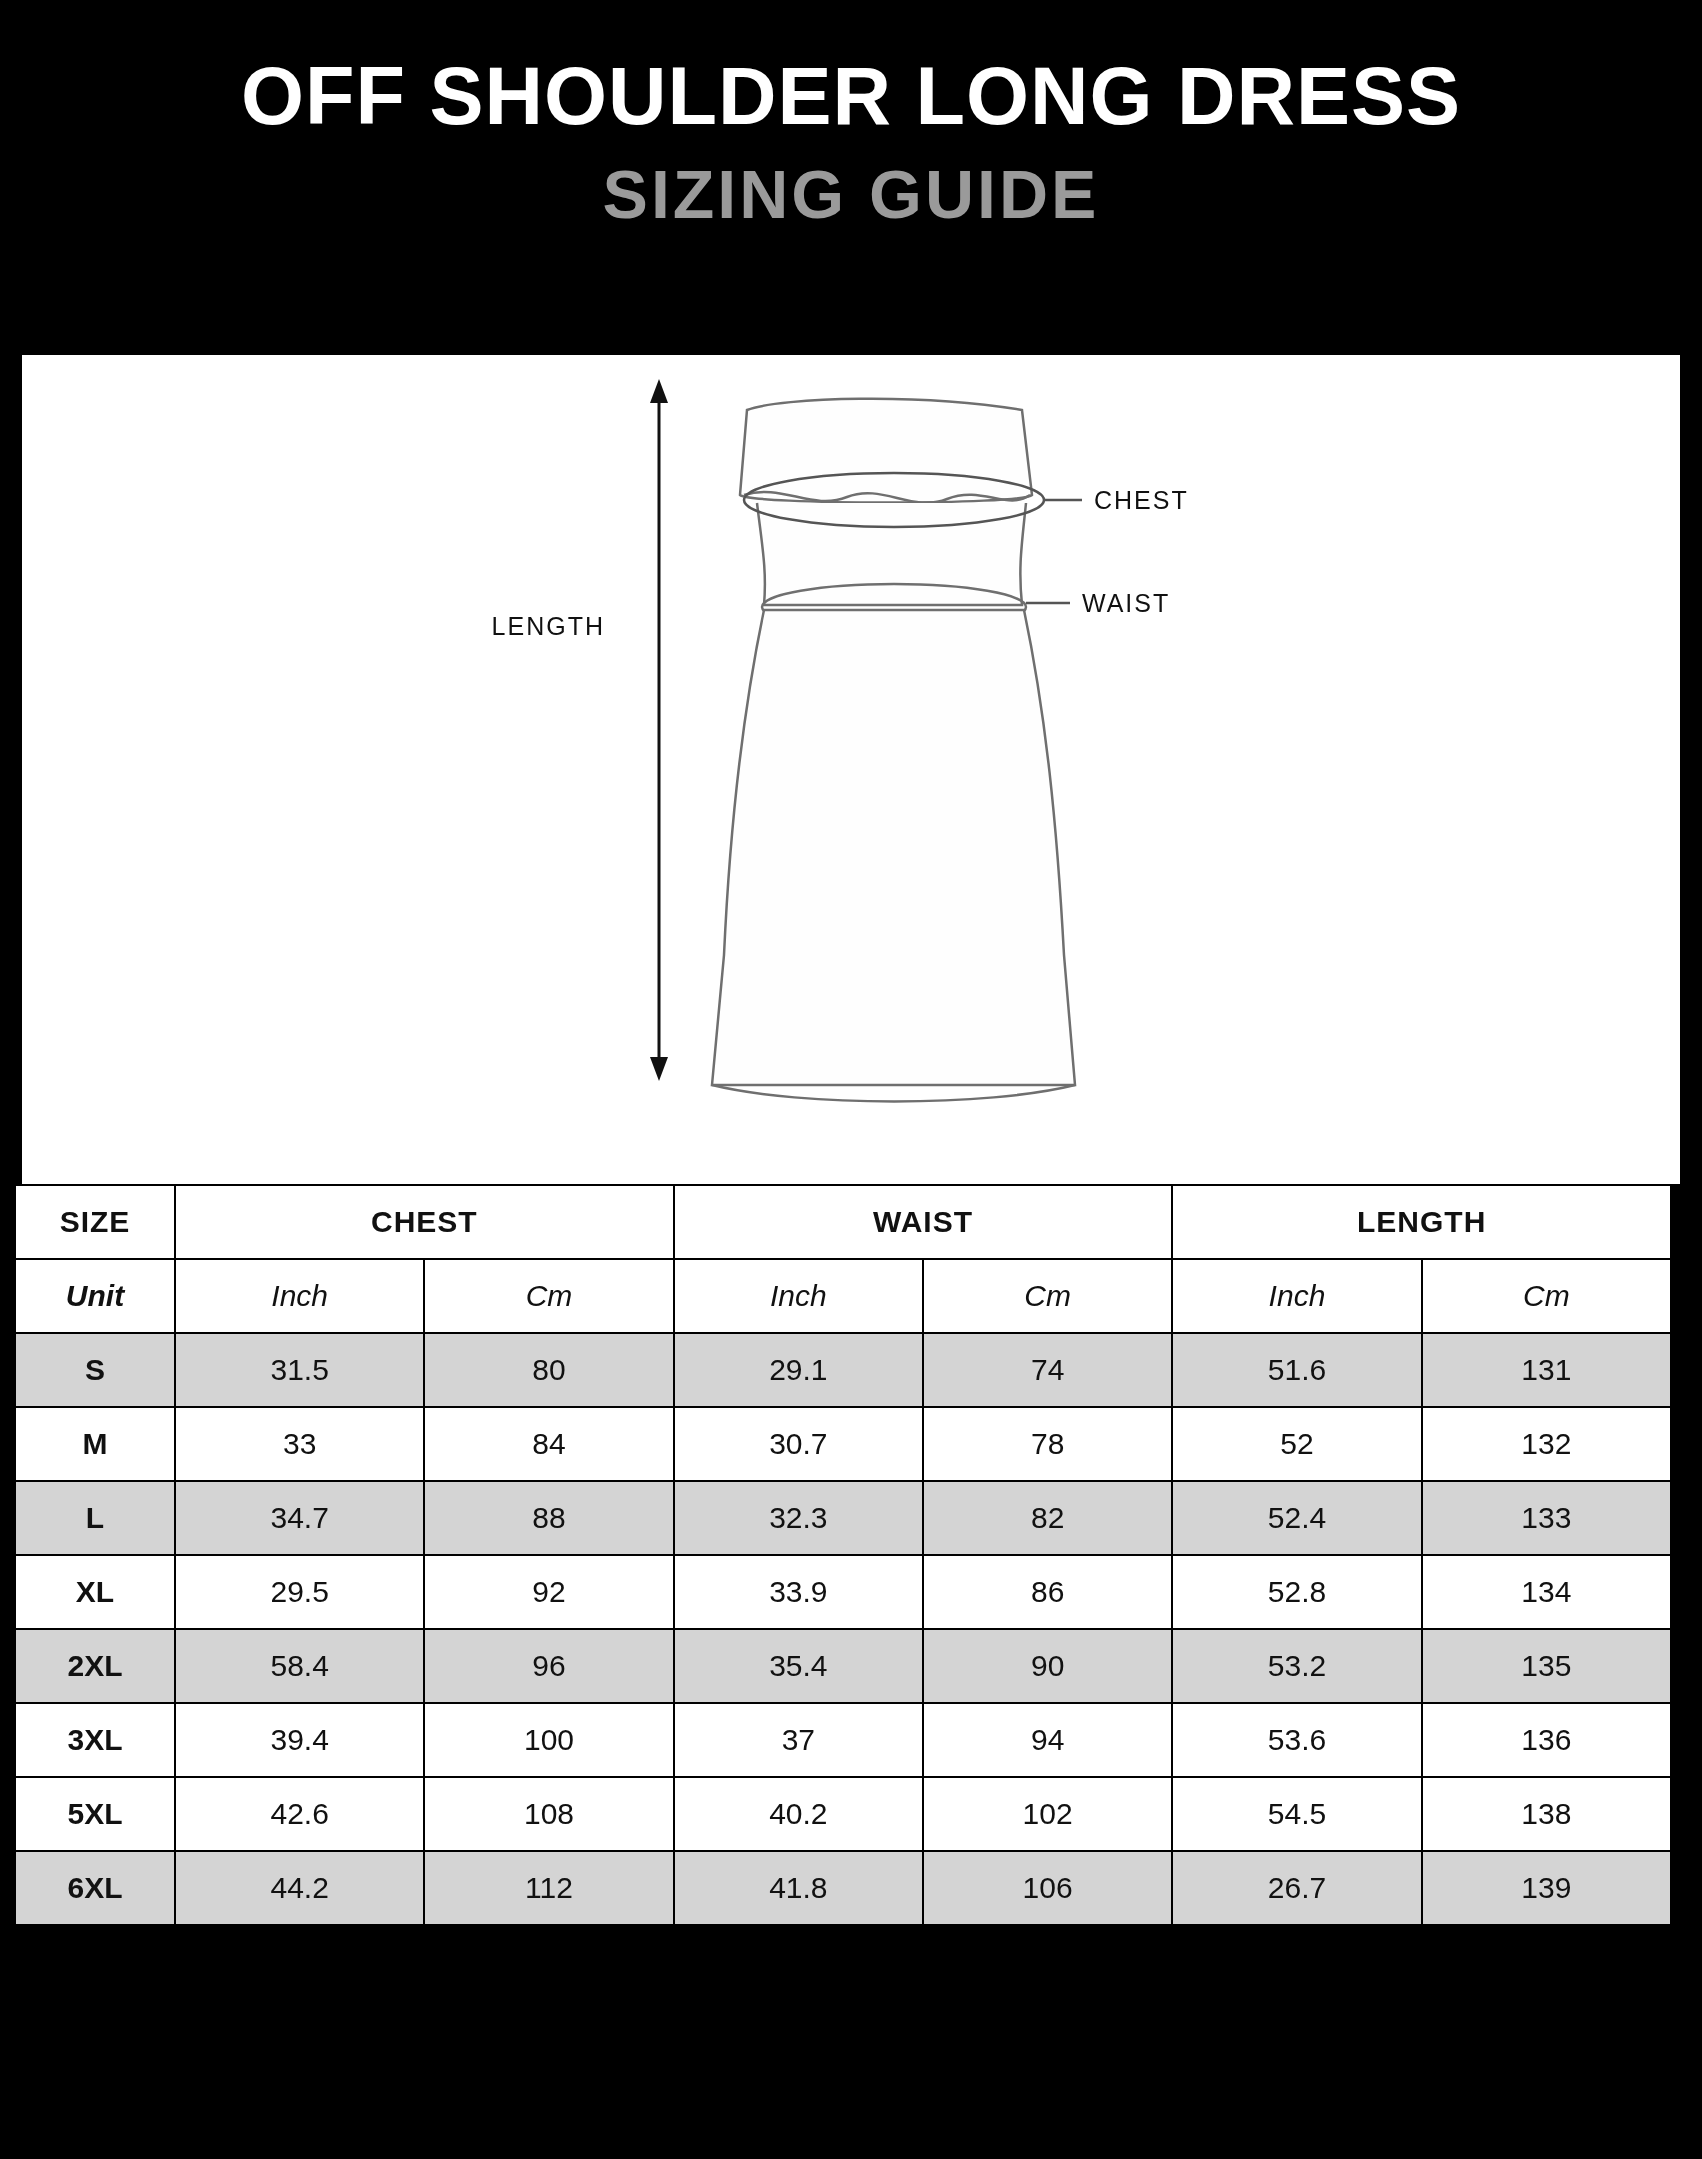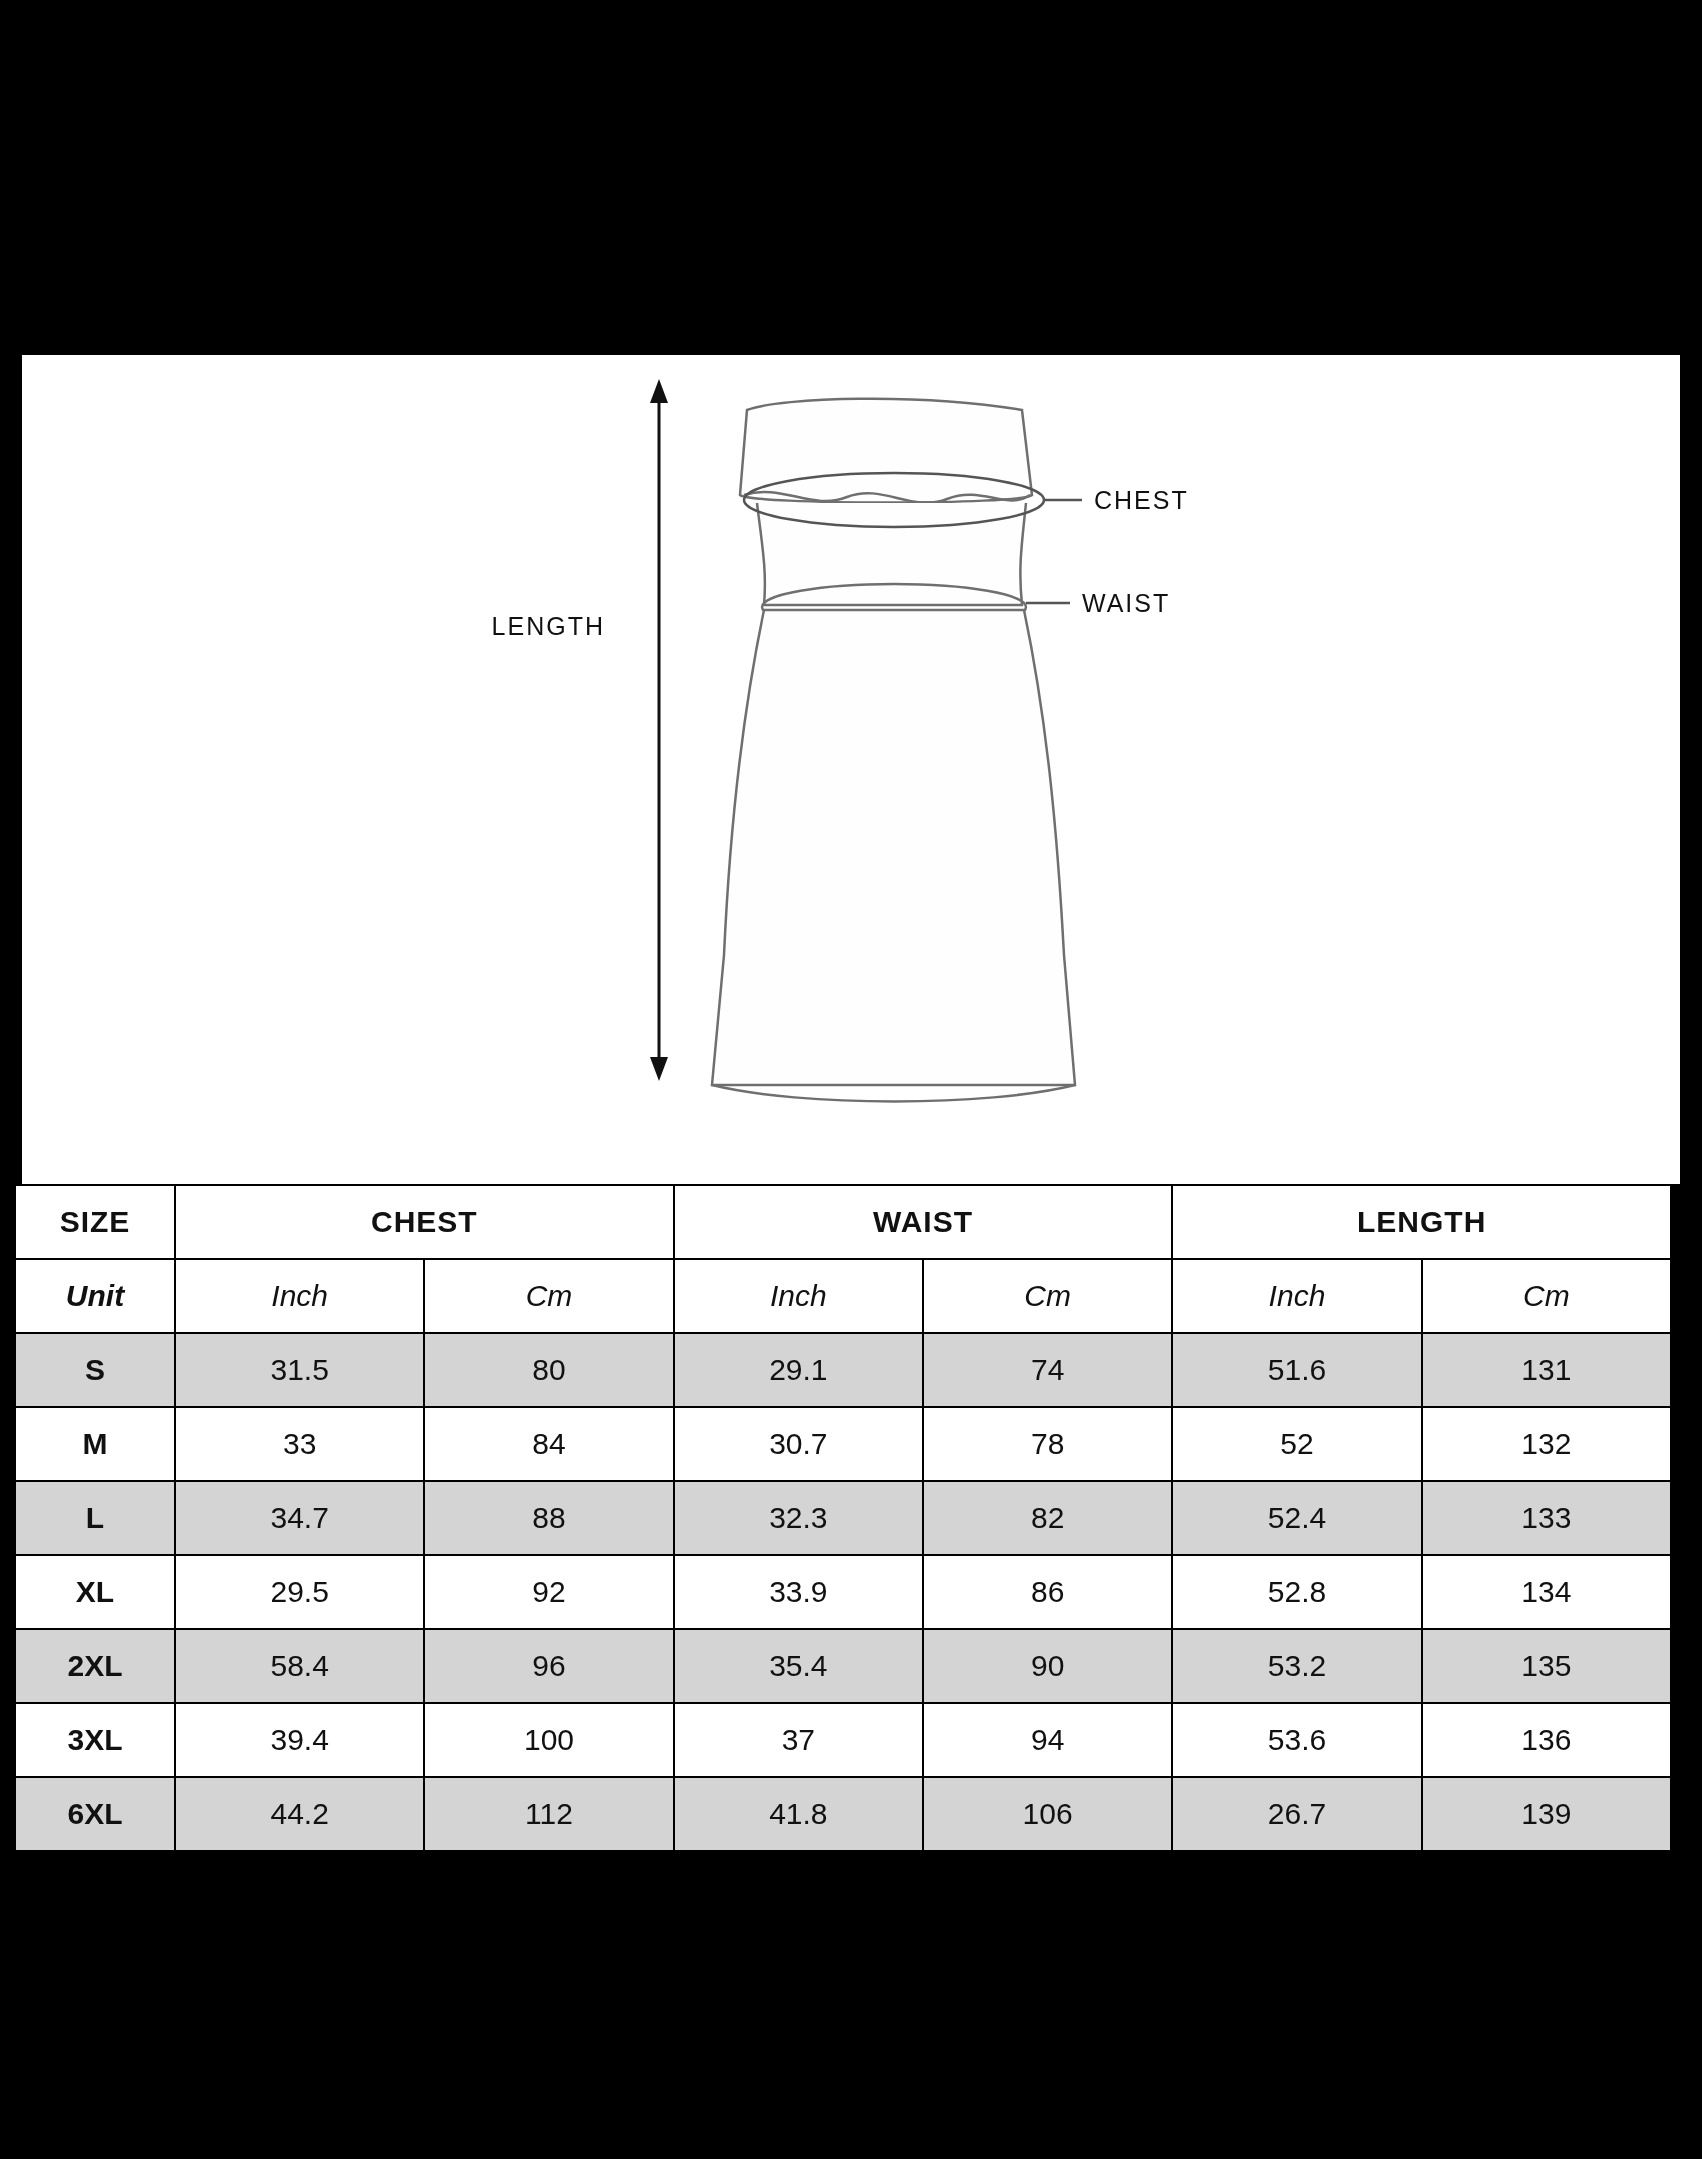--- a/index.html
+++ b/index.html
@@ -98,20 +98,24 @@
   }
   tr.shaded td { background: #d4d4d4; }
   td.size-cell { font-weight: bold; }
   col.c-size { width: 160px; }
 </style>
 </head>
 <body>
 
 <div class="page">
 
+  <div class="header">
+    <h1 class="title-main">OFF SHOULDER LONG DRESS</h1>
+    <h2 class="title-sub">SIZING GUIDE</h2>
+  </div>
 
   <div class="illus-panel">
     <svg width="1658" height="829" viewBox="0 0 1658 829">
 
       <g stroke="#111" stroke-width="3" fill="none">
         <line x1="637" y1="40" x2="637" y2="710"></line>
       </g>
       <polygon points="637,24 628,48 646,48" fill="#111"></polygon>
       <polygon points="637,726 628,702 646,702" fill="#111"></polygon>
       <text class="lbl" x="583" y="280" text-anchor="end">LENGTH</text>
@@ -228,20 +232,29 @@
           <td class="size-cell">3XL</td>
           <td>39.4</td>
           <td>100</td>
           <td>37</td>
           <td>94</td>
           <td>53.6</td>
           <td>136</td>
         </tr>
 
 
+        <tr>
+          <td class="size-cell">5XL</td>
+          <td>42.6</td>
+          <td>108</td>
+          <td>40.2</td>
+          <td>102</td>
+          <td>54.5</td>
+          <td>138</td>
+        </tr>
 
         <tr class="shaded">
           <td class="size-cell">6XL</td>
           <td>44.2</td>
           <td>112</td>
           <td>41.8</td>
           <td>106</td>
           <td>26.7</td>
           <td>139</td>
         </tr>

